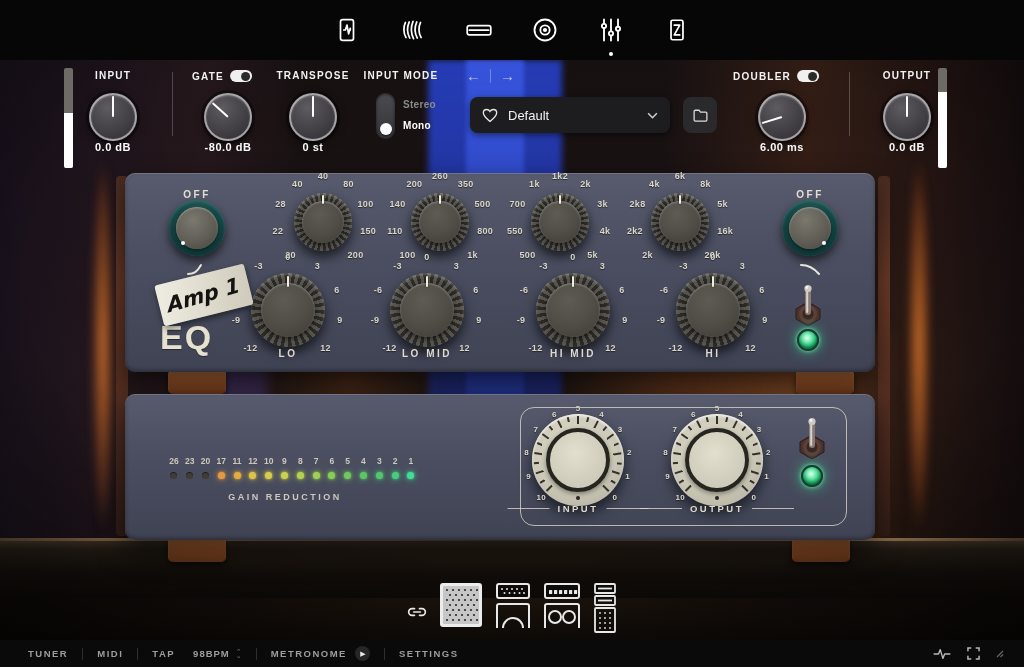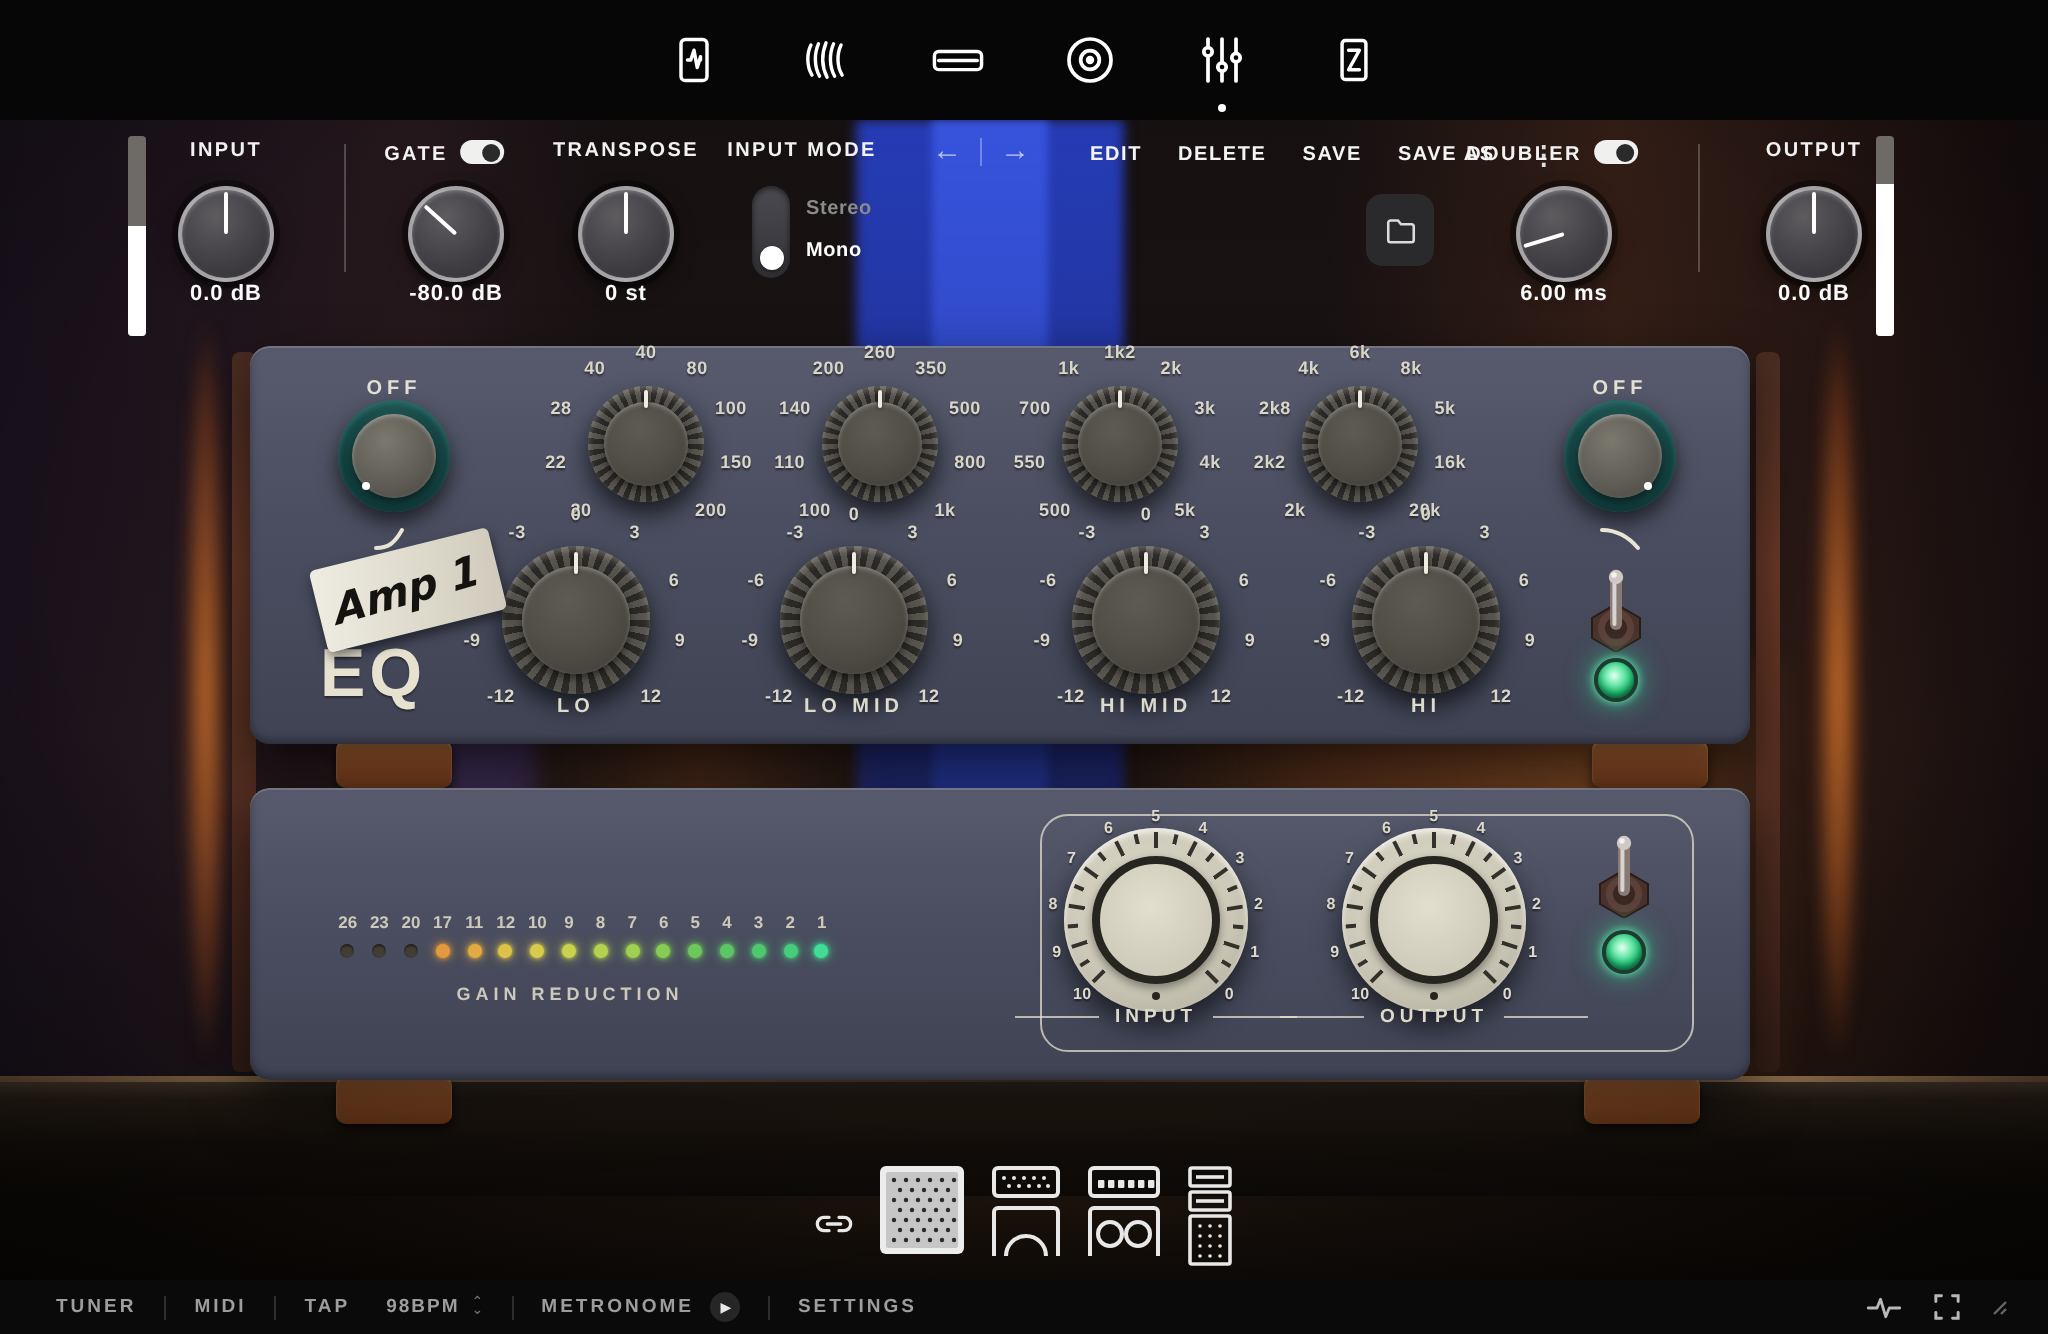--- a/index.html
+++ b/index.html
@@ -274,28 +274,30 @@
       <div class="dot"></div>
     </div>
   <div class="vtoggle-opt off" style="left:403px; top:99px;">Stereo</div>
   <div class="vtoggle-opt on" style="left:403px; top:120px;">Mono</div>
 
   <div class="preset-nav" style="left:466px; top:67px;">
     <span>←</span>
     <span class="sep"></span>
     <span>→</span>
   </div>
-  <div class="actions" style="left:545px; top:70px;">
-    <span class="act">EDIT</span>
-    <span class="act">DELETE</span>
-    <span class="act">SAVE</span>
-    <span class="act">SAVE AS</span>
-    <span class="more">⋮</span>
-  </div>
-
+
+  <div class="preset-box">
+    <svg width="16" height="15" viewBox="0 0 24 22" fill="none" stroke="#e8e8e8" stroke-width="2">
+      <path d="M12,20 C5,14.5 2,10.5 2,7 C2,4 4.3,2 7,2 C9,2 11,3.2 12,5 C13,3.2 15,2 17,2 C19.7,2 22,4 22,7 C22,10.5 19,14.5 12,20 Z"></path>
+    </svg>
+    <span class="pname">Default</span>
+    <svg width="11" height="7" viewBox="0 0 12 8" fill="none" stroke="#cfcfcf" stroke-width="1.8">
+      <polyline points="1,1.5 6,6.5 11,1.5"></polyline>
+    </svg>
+  </div>
   <div class="folder-btn">
     <svg width="15" height="13" viewBox="0 0 20 17" fill="none" stroke="#dcdcdc" stroke-width="1.7">
       <path d="M1.5,4 v10.5 a1.5,1.5 0 0 0 1.5,1.5 h14 a1.5,1.5 0 0 0 1.5,-1.5 V5.5 a1.5,1.5 0 0 0 -1.5,-1.5 H10 L8,1.5 H3 a1.5,1.5 0 0 0 -1.5,1.5 Z"></path>
     </svg>
   </div>
 
   <div class="ctl-label" style="left:776px; top:70px;">
     <span>DOUBLER</span><span class="pill-toggle"><span class="dot"></span></span>
   </div>
   <div class="tknob" style="left:758px; top:93px;">

